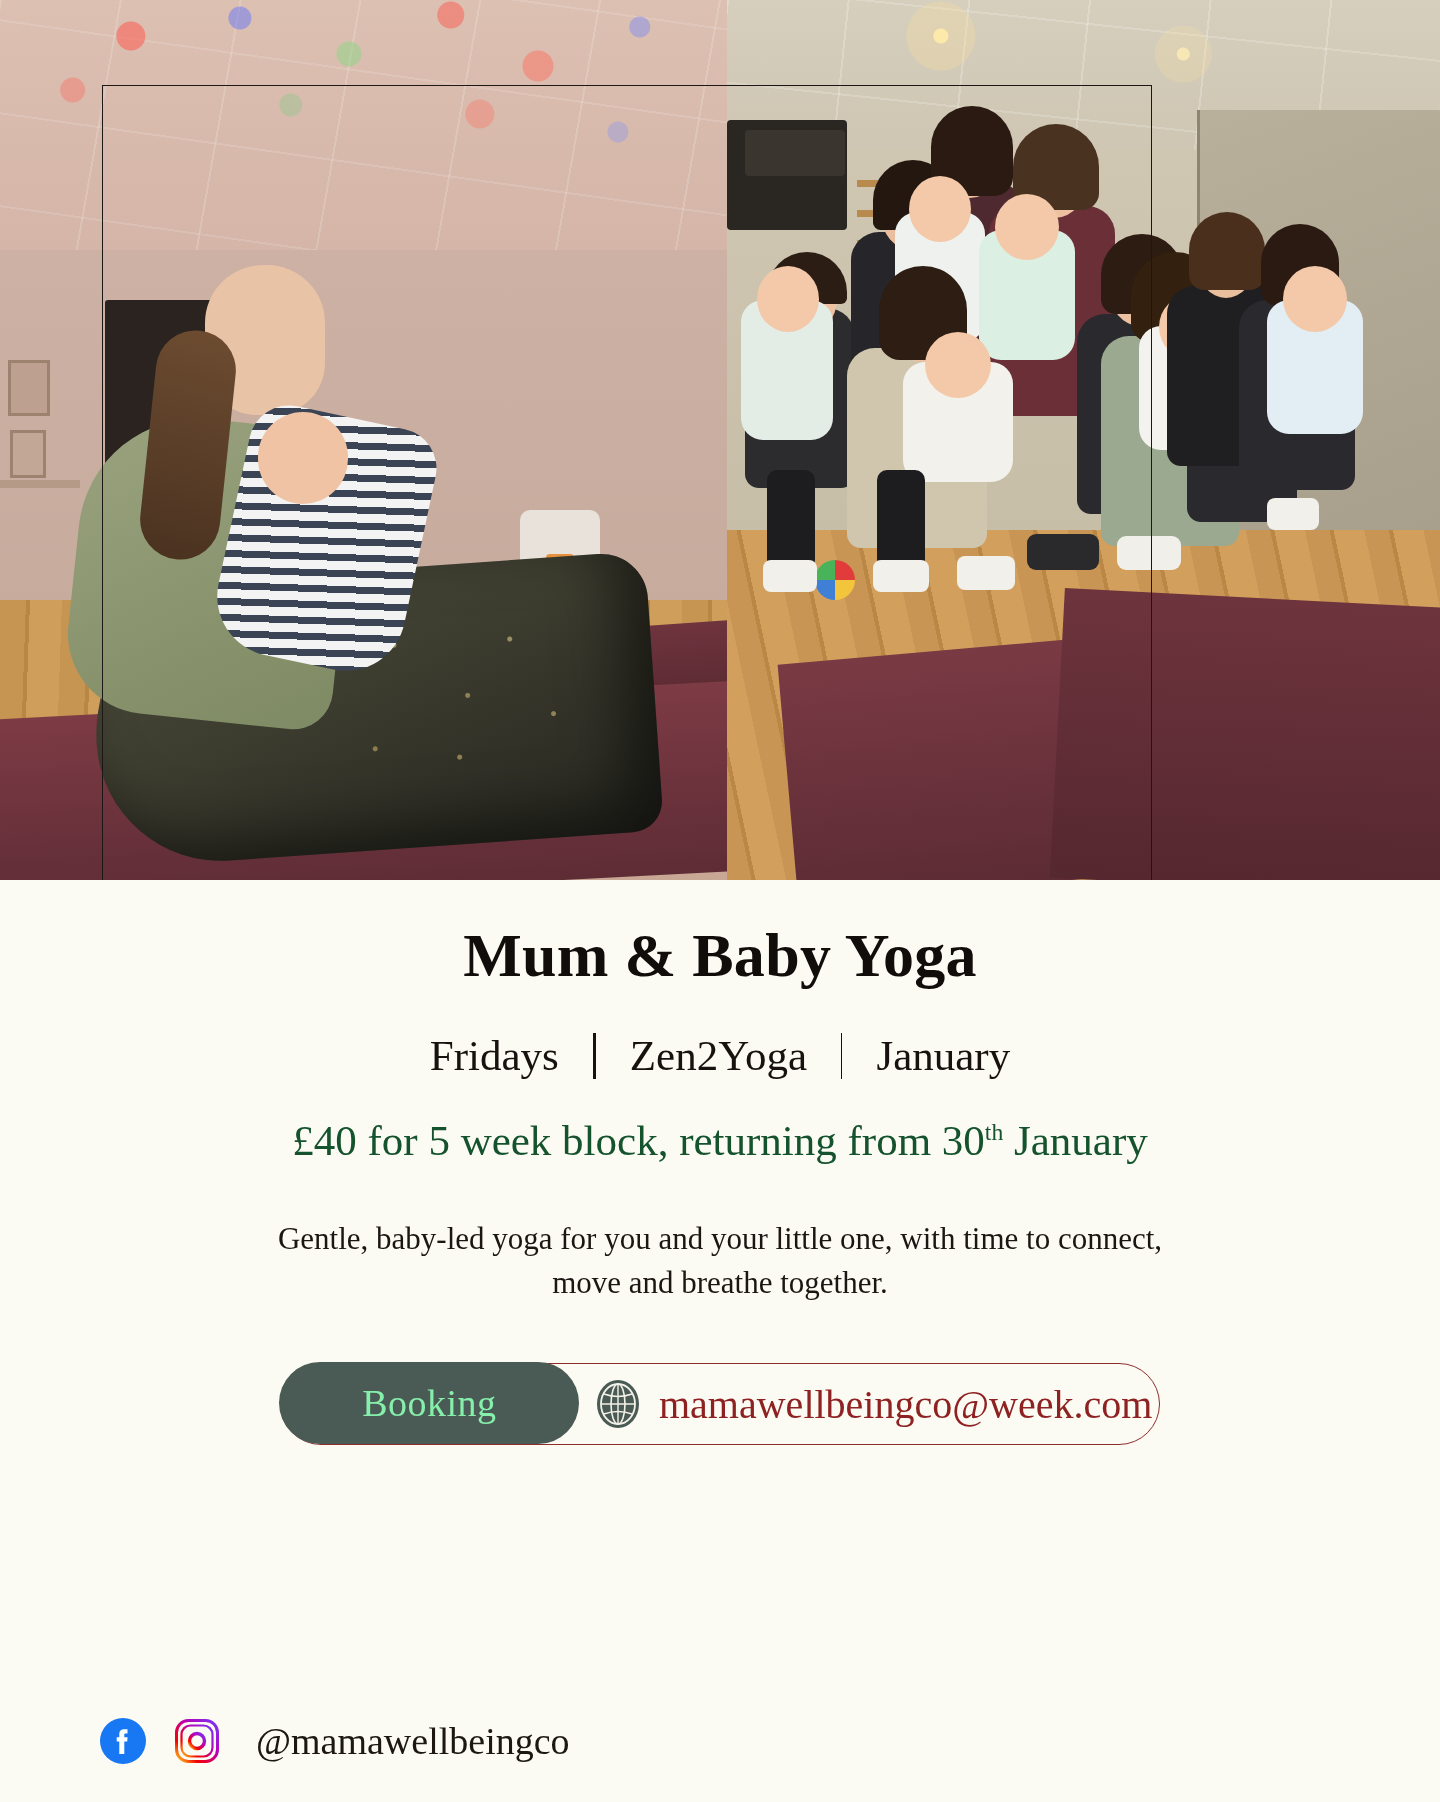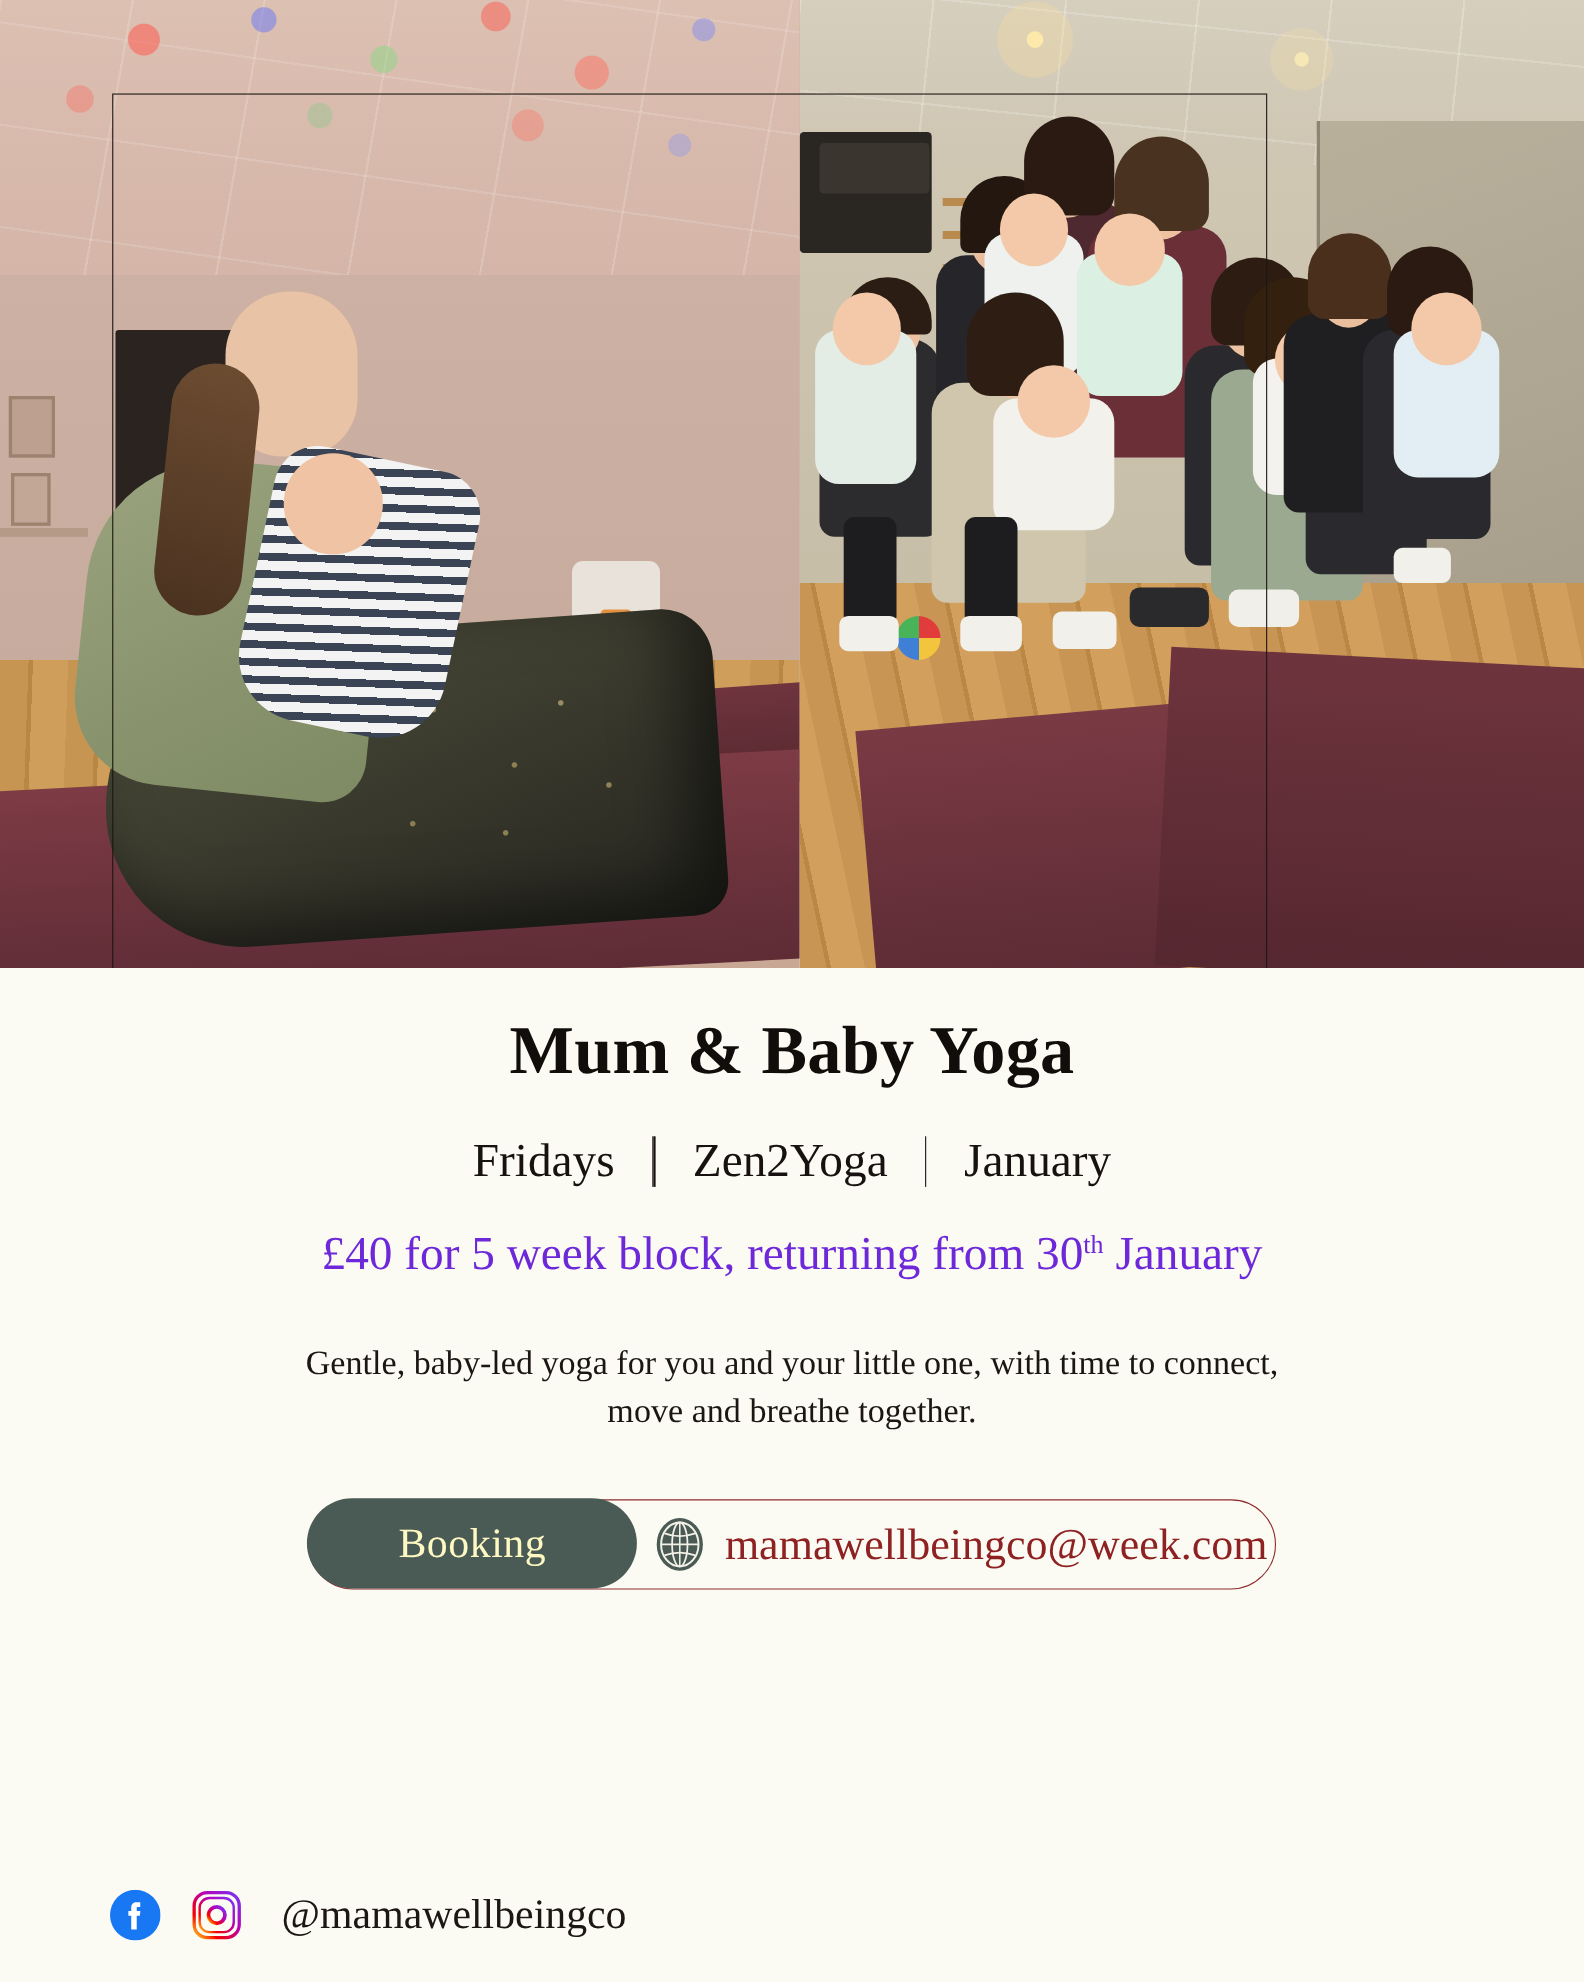--- a/index.html
+++ b/index.html
@@ -172,21 +172,21 @@
     display:flex; align-items:center; justify-content:center;
     gap:0; margin-top:40px; color:#17120f;
     font-size:43px;
   }
   .meta span.item{ padding:0 34px; white-space:nowrap; }
   .meta span.sep{
     display:inline-block; width:1.5px; height:46px; background:#17120f;
   }
 
   .price{
-    text-align:center; margin-top:36px; font-size:43px; color:#6d28d9;
+    text-align:center; margin-top:36px; font-size:43px; color:#14532d;
   }
   .price sup{ font-size:.55em; vertical-align:super; }
 
   .desc{
     text-align:center; margin-top:52px; font-size:31px; line-height:1.42;
     color:#1b1613; max-width:960px; margin-left:auto; margin-right:auto;
   }
 
   .booking-row{
     display:flex; justify-content:center; margin-top:58px;
@@ -195,21 +195,21 @@
     position:relative; display:flex; align-items:center;
     width:880px; height:82px;
     border:1.6px solid #8e2c2c; border-radius:42px;
     background:#FCFBF3;
   }
   .booking-tag{
     position:absolute; left:-1.6px; top:-1.6px;
     width:300px; height:82px;
     background:#4a5a54; border-radius:42px;
     display:flex; align-items:center; justify-content:center;
-    color:#fef9c3; font-size:38px; letter-spacing:.5px;
+    color:#86efac; font-size:38px; letter-spacing:.5px;
   }
   .globe{
     position:absolute; left:312px; top:50%; transform:translateY(-50%);
     width:50px; height:50px;
   }
   .email{
     position:absolute; left:378px; top:50%; transform:translateY(-50%);
     color:#8e2222; font-size:40px; white-space:nowrap;
   }
 

